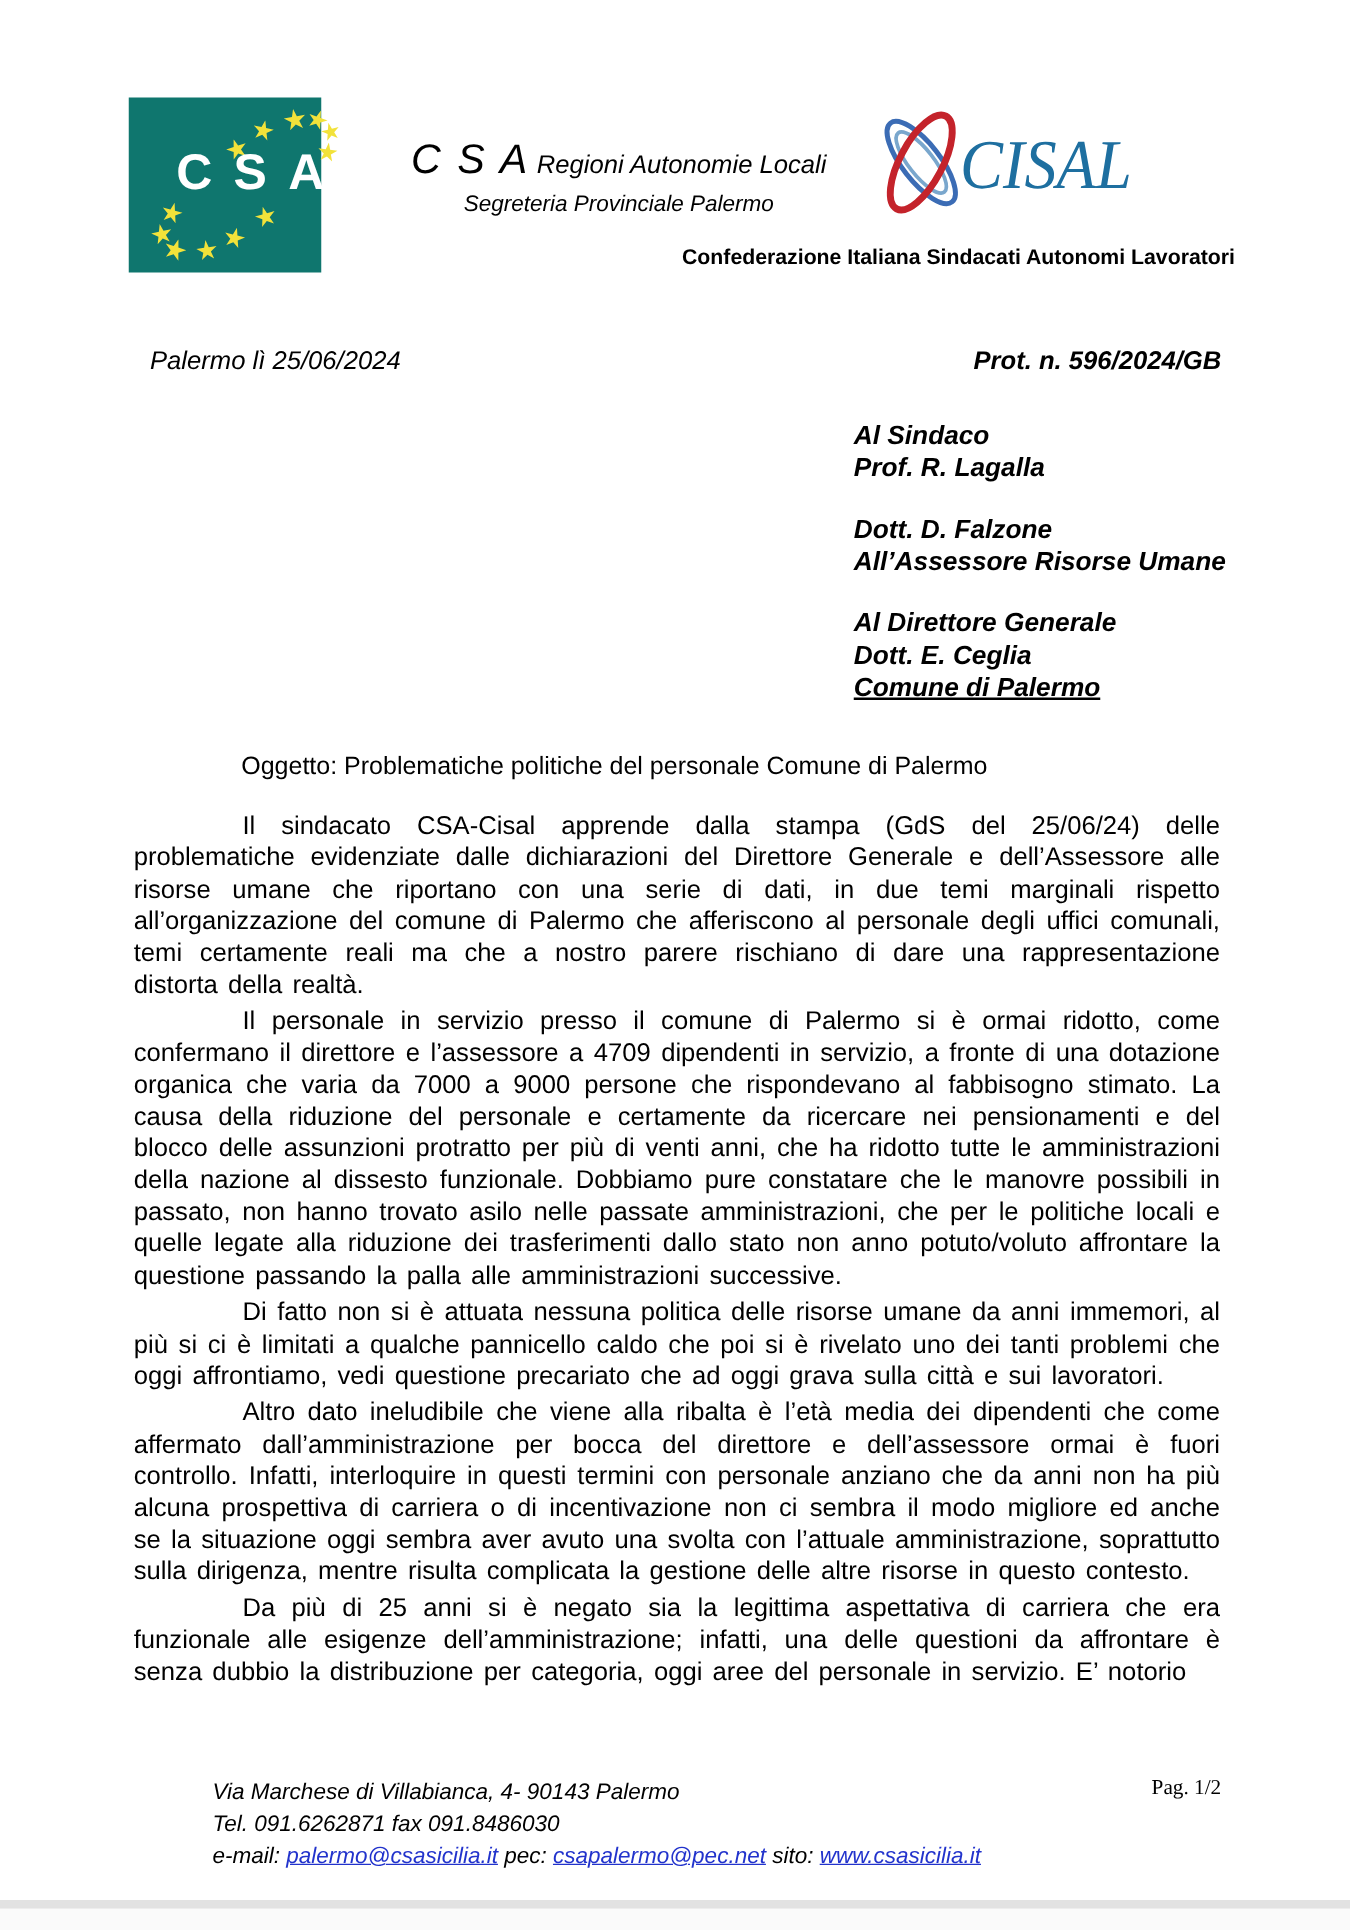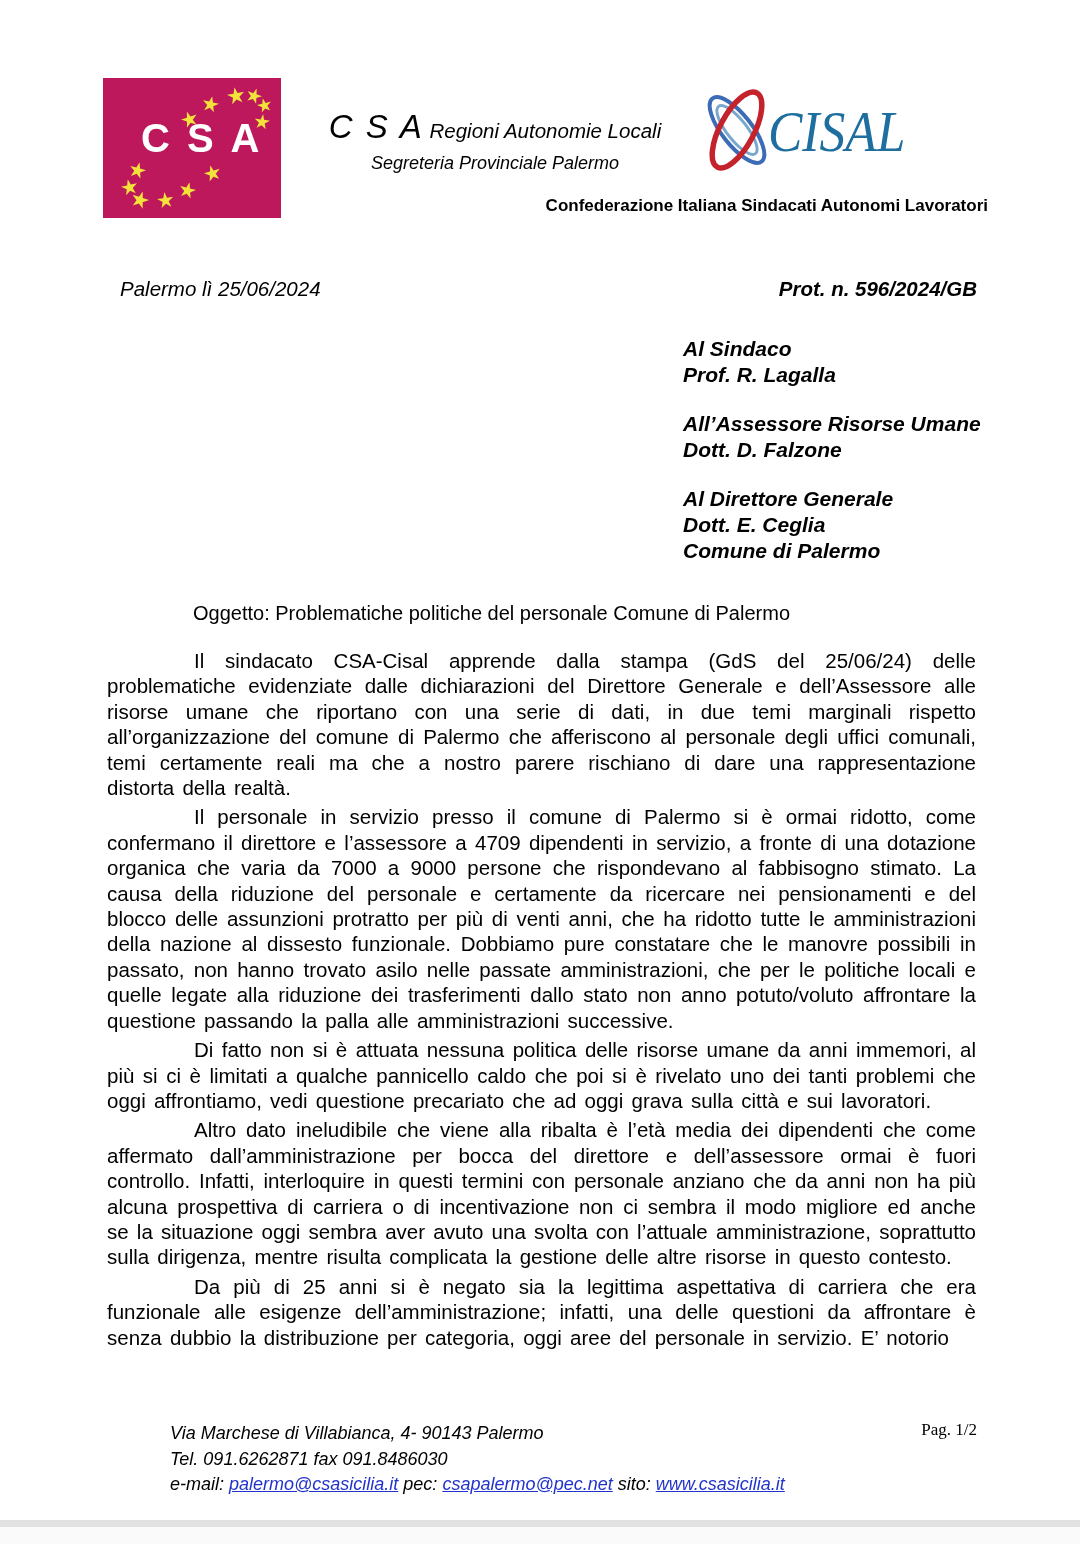--- a/index.html
+++ b/index.html
@@ -10,22 +10,22 @@
     background: #ffffff;
     overflow: hidden;
     font-family: "Liberation Sans", sans-serif;
     color: #000000;
   }
 
   
   .csa-logo {
     position: absolute;
     left: 103px; top: 78px;
-    width: 178px; height: 140px;
-    background: #be185d;
+    width: 154px; height: 140px;
+    background: #0f766e;
   }
   .csa-letters {
     position: absolute;
     left: 38px; top: 38px;
     color: #ffffff;
     font-weight: bold;
     font-size: 40px;
     letter-spacing: 17px;
     font-family: "Liberation Sans", sans-serif;
   }
@@ -87,21 +87,21 @@
   .recipients {
     position: absolute;
     left: 655px; top: 336px;
     font-weight: bold;
     font-style: italic;
     font-size: 21px;
     line-height: 26px;
     margin-left: 28px;
   }
   .recipient-group { margin-bottom: 23px; }
-  .underlined { text-decoration-thickness: 2px; }
+  .underlined { text-decoration: underline; text-decoration-thickness: 2px; }
 
   
   .subject {
     position: absolute;
     left: 193px; top: 602px;
     font-size: 20px;
   }
   .body-text {
     position: absolute;
     left: 103px; top: 644px;
@@ -192,22 +192,22 @@
 
   <div class="place-date">Palermo lì 25/06/2024</div>
   <div class="protocol">Prot. n. 596/2024/GB</div>
 
   <div class="recipients">
     <div class="recipient-group">
       <div>Al Sindaco</div>
       <div>Prof. R. Lagalla</div>
     </div>
     <div class="recipient-group">
+      <div>Dott. D. Falzone</div>
       <div>All’Assessore Risorse Umane</div>
-      <div>Dott. D. Falzone</div>
     </div>
     <div class="recipient-group">
       <div>Al Direttore Generale</div>
       <div>Dott. E. Ceglia</div>
       <div class="underlined">Comune di Palermo</div>
     </div>
   </div>
 
   <div class="subject">Oggetto: Problematiche politiche del personale Comune di Palermo</div>
 

